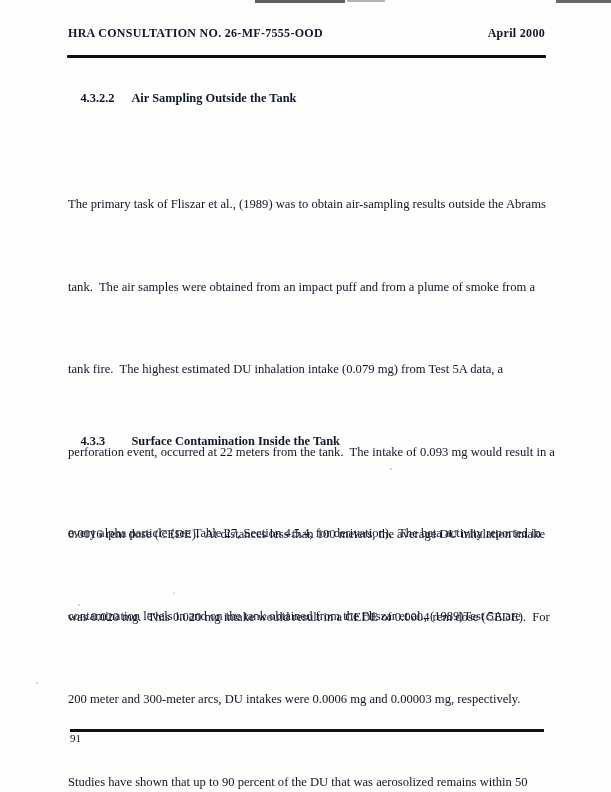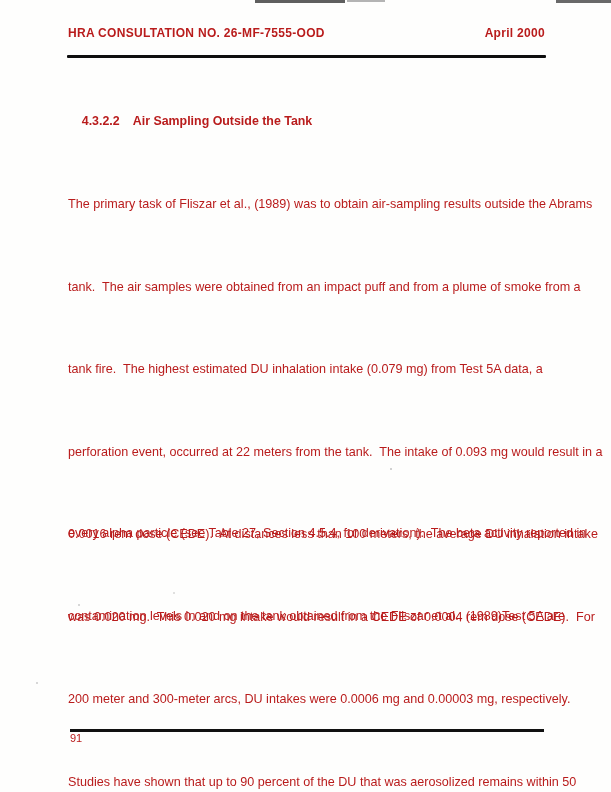--- a/index.html
+++ b/index.html
@@ -4,22 +4,22 @@
 <style>
   html, body { margin: 0; padding: 0; }
   body { background: #ffffff; }
 
   .page {
     position: relative;
     width: 611px;
     height: 792px;
     background: #fefefd;
     overflow: hidden;
-    font-family: Liberation Sans, sans-serif;
-    color: #b91c1c;
+    font-family: Liberation Serif, serif;
+    color: #0f172a;
   }
 
   
   .report-header {
     position: absolute;
     top: 26px;
     left: 68px;
     right: 66px;
     display: flex;
     justify-content: space-between;
@@ -103,36 +103,39 @@
   <div class="edge-mark" style="left:255px; width:90px; opacity:0.75;"></div>
   <div class="edge-mark" style="left:347px; width:38px; opacity:0.35; height:2px;"></div>
   <div class="edge-mark" style="left:556px; width:55px; opacity:0.7;"></div>
 
   <div class="report-header">
     <span>HRA CONSULTATION NO. 26-MF-7555-OOD</span>
     <span>April 2000</span>
   </div>
   <div class="header-rule"></div>
 
-  <div class="section-heading" style="top:100px;">
+  <div class="section-heading" style="top:76px;">
     <span class="heading-number">4.3.2.2</span><span>Air Sampling Outside the Tank</span>
   </div>
 
   <div class="paragraph" style="top:136px;">
     <div class="body-line">The primary task of Fliszar et al., (1989) was to obtain air-sampling results outside the Abrams</div>
     <div class="body-line">tank.  The air samples were obtained from an impact puff and from a plume of smoke from a</div>
     <div class="body-line">tank fire.  The highest estimated DU inhalation intake (0.079 mg) from Test 5A data, a</div>
     <div class="body-line">perforation event, occurred at 22 meters from the tank.  The intake of 0.093 mg would result in a</div>
     <div class="body-line">0.0016 rem dose (CEDE).  At distances less than 100 meters, the average DU inhalation intake</div>
     <div class="body-line">was 0.020 mg.  This 0.020 mg intake would result in a CEDE of 0.0004 rem dose (CEDE).  For</div>
     <div class="body-line">200 meter and 300-meter arcs, DU intakes were 0.0006 mg and 0.00003 mg, respectively.</div>
     <div class="body-line">Studies have shown that up to 90 percent of the DU that was aerosolized remains within 50</div>
     
   </div>
 
+  <div class="section-heading" style="top:419px;">
+    <span class="heading-number">4.3.3</span><span>Surface Contamination Inside the Tank</span>
+  </div>
 
   <div class="paragraph" style="top:465px;">
     <div class="body-line">every alpha particle (see Table 27, Section 4.5.4, for derivation).  The beta activity reported in</div>
     <div class="body-line">contamination levels in and on the tank obtained from the Fliszar et al., (1989)Test 5A are</div>
     
   </div>
 
   <div class="speck" style="left:78px;  top:604px; opacity:0.5;"></div>
   <div class="speck" style="left:173px; top:592px; opacity:0.4;"></div>
   <div class="speck" style="left:36px;  top:682px; opacity:0.5;"></div>

